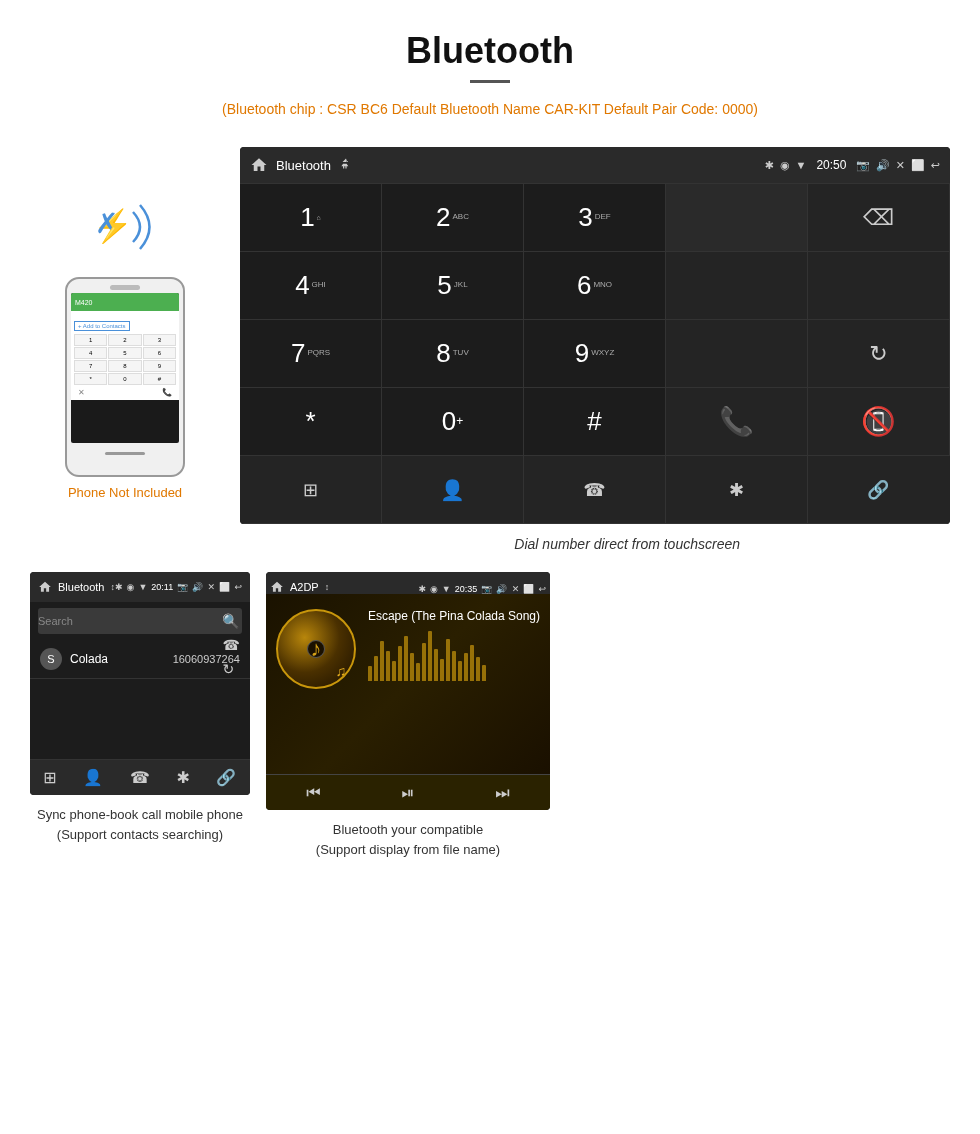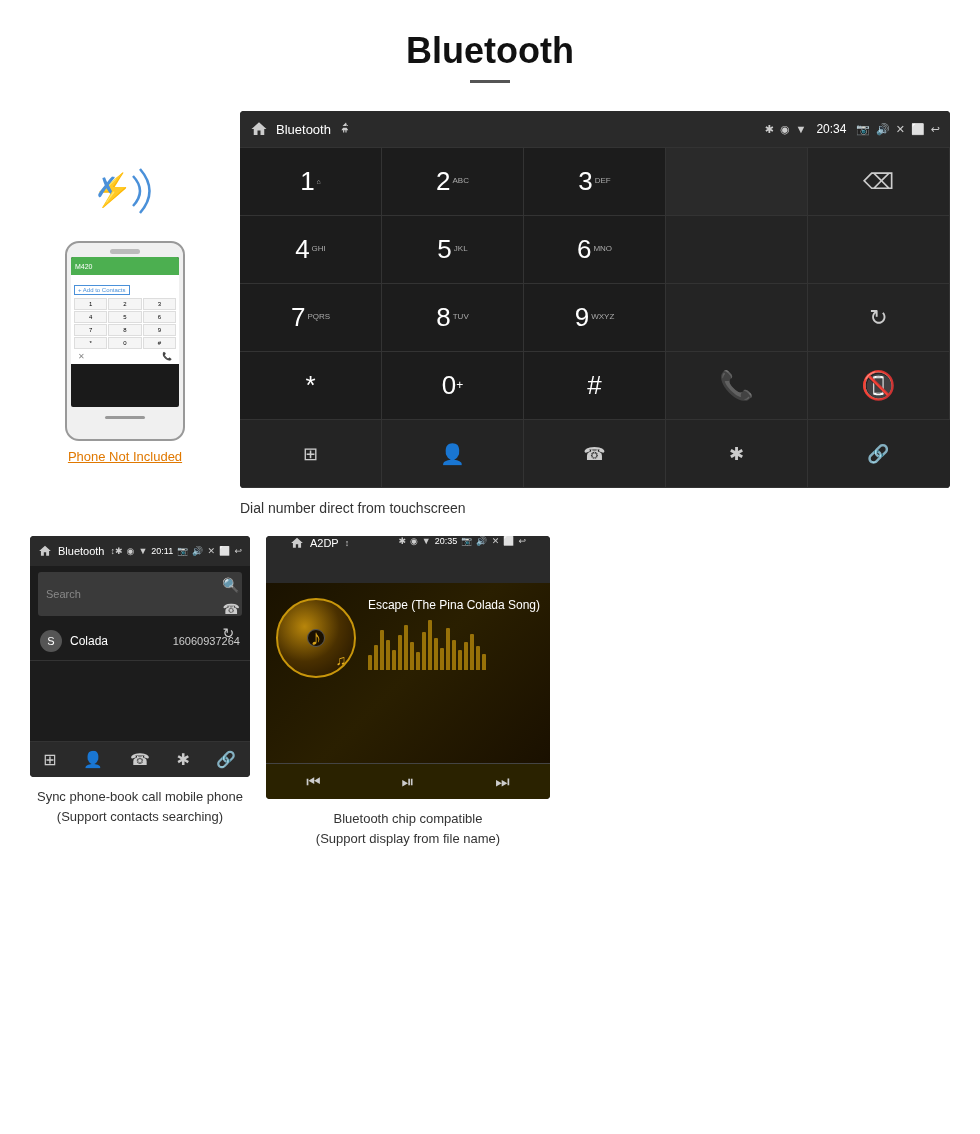--- a/index.html
+++ b/index.html
@@ -124,21 +124,20 @@
       background: #f5f5f5;
       text-align: center;
       font-size: 6px;
       padding: 2px 0;
       border: 0.5px solid #ddd;
     }
     .phone-not-included {
       font-size: 13px;
       color: #e07800;
       text-align: center;
-      text-decoration: underline;
     }
 
     
     .dial-screen {
       flex: 1;
       background: #1c1c1c;
       border-radius: 4px;
       overflow: hidden;
     }
 
@@ -212,25 +211,26 @@
       color: #f44336;
       font-size: 28px;
     }
     .reload-icon {
       color: #ccc;
       font-size: 22px;
     }
 
     
     .dial-caption {
-      text-align: left;
+      text-align: right;
       font-size: 14px;
       color: #333;
       margin: 12px 0 20px;
       padding: 0 220px;
+      font-style: italic;
     }
 
     
     .bottom-panels {
       display: flex;
       gap: 16px;
       padding: 0 30px 20px;
     }
     .bottom-panel {
       flex: 1;
@@ -265,24 +265,24 @@
     .phonebook-status {
       display: flex;
       gap: 4px;
       font-size: 9px;
       color: #ccc;
     }
     .phonebook-search {
       margin: 6px 8px;
       background: #3a3a3a;
       border-radius: 3px;
-      height: 44px;
-      display: flex;
-      align-items: center;
-      padding: 0 8px;
+      height: 26px;
+      display: flex;
+      align-items: center;
+      padding: 0 0;
     }
     .search-text {
       color: #888;
       font-size: 11px;
     }
     .phonebook-contact {
       display: flex;
       align-items: center;
       padding: 8px 10px;
       border-bottom: 1px solid #333;
@@ -332,24 +332,24 @@
     }
     .footer-icon {
       color: #ccc;
       font-size: 16px;
     }
     .footer-icon.active {
       color: #FFC107;
     }
     .music-header {
       background: #2a2a2a;
-      height: 47px;
-      display: flex;
-      align-items: flex-start;
-      padding: 0 24px;
+      height: 22px;
+      display: flex;
+      align-items: flex-end;
+      padding: 0 4px;
       justify-content: space-between;
     }
     .music-title {
       color: #fff;
       font-size: 11px;
     }
     .music-body {
       background: linear-gradient(135deg, #1a1200 0%, #2a1f00 50%, #1a1000 100%);
       min-height: 180px;
       display: flex;
@@ -408,20 +408,21 @@
       font-size: 16px;
       cursor: pointer;
     }
   </style>
 </head>
 <body>
 
 <div class="page-header">
   <h1 class="page-title">Bluetooth</h1>
   <div class="title-underline"></div>
+  <p class="bluetooth-specs">(Bluetooth chip : CSR BC6   Default Bluetooth Name CAR-KIT    Default Pair Code: 0000)</p>
 </div>
 
 <div class="main-content">
 
   <div class="phone-section">
     <div class="bluetooth-waves">
       <span class="bt-logo">✗</span>
       <svg width="80" height="80" viewBox="0 0 80 80">
 
         <text x="8" y="50" font-size="32" fill="#4a90d9" font-family="Arial">⚡</text>
@@ -477,21 +478,21 @@
         <span class="screen-header-title">Bluetooth</span>
 
         <svg width="14" height="14" viewBox="0 0 24 24" fill="#ccc">
           <path d="M15 7h-2V5h2v2zm-4-2H9v2h2V5zM12 1L6 7h4v3H7l-3 4h3v4h2v-4h2v4h2v-4h3l-3-4h-3V7h4L12 1z"></path>
         </svg>
       </div>
       <div class="screen-header-right">
         <span>✱</span>
         <span>◉</span>
         <span>▼</span>
-        <span style="color:#fff;font-size:12px;margin:0 4px;">20:34</span>
+        <span style="color:#fff;font-size:12px;margin:0 4px;">20:50</span>
         <span>📷</span>
         <span>🔊</span>
         <span>✕</span>
         <span>⬜</span>
         <span>↩</span>
       </div>
     </div>
 
     <div style="display:grid;grid-template-columns:repeat(5,1fr);border-bottom:1px solid #333;">
       
@@ -728,18 +729,18 @@
       </div>
 
       <div class="music-footer">
         <span class="music-ctrl">⏮</span>
         <span class="music-ctrl">⏯</span>
         <span class="music-ctrl">⏭</span>
       </div>
     </div>
 
     <div class="panel-caption">
-      <span>Bluetooth chip compatible</span><br>
+      <span>Bluetooth your compatible</span><br>
       <span>(Support display from file name)</span>
     </div>
   </div>
 
 </div>
 
 </body></html>

